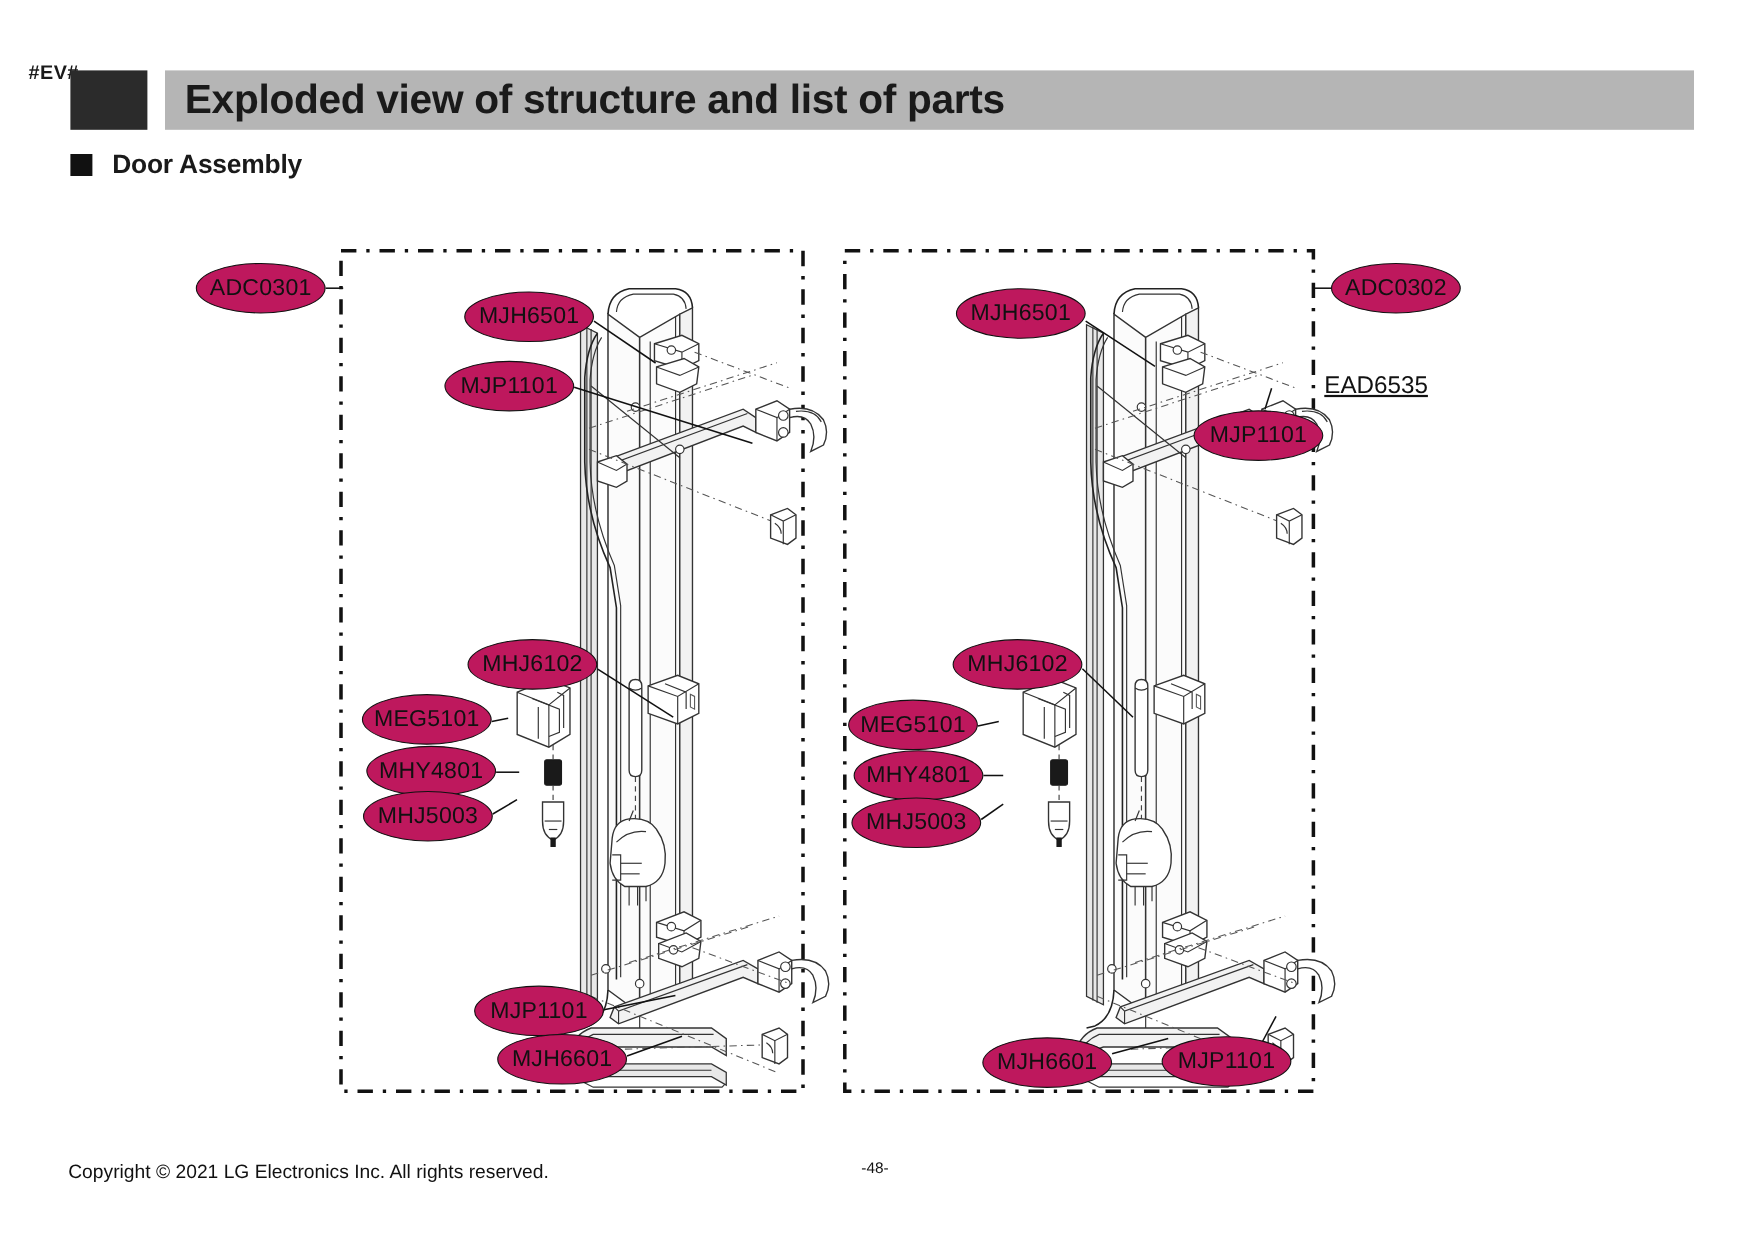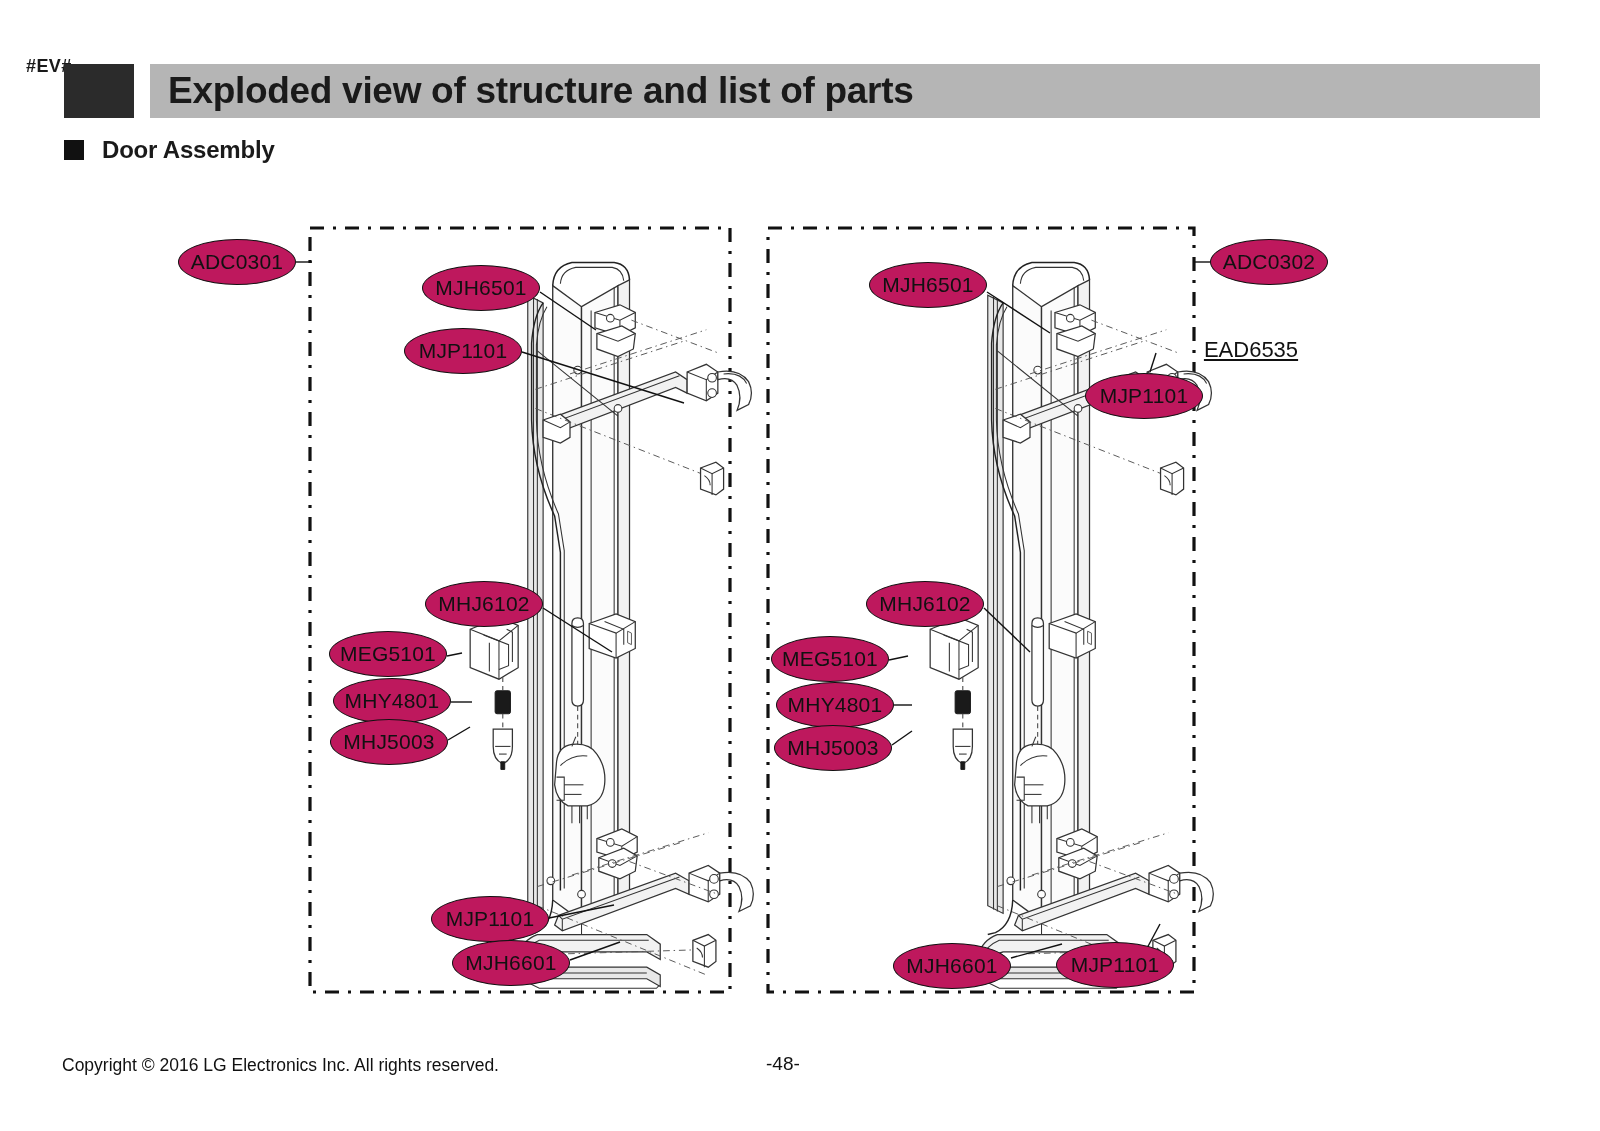--- a/index.html
+++ b/index.html
@@ -90,22 +90,22 @@
     z-index: 5;
   }
 
   
   .footer {
     position: absolute; left: 62px; top: 1053px;
     font-size: 17.5px; line-height: 25px;
     color: #111;
   }
   .page-number {
-    position: absolute; left: 766px; top: 1053px;
-    font-size: 19px;
+    position: absolute; left: 783px; top: 1053px;
+    font-size: 14px;
     color: #111;
   }
 </style>
 </head>
 <body>
 
 <div class="ev-marker">#EV#</div>
 
 <div class="title-row">
   <div class="title-square"></div>
@@ -343,15 +343,15 @@
     <div class="callout w" style="left: 925px; top: 604px;">MHJ6102</div>
     <div class="callout w" style="left: 830px; top: 659px;">MEG5101</div>
     <div class="callout w" style="left: 835px; top: 705px;">MHY4801</div>
     <div class="callout w" style="left: 833px; top: 748px;">MHJ5003</div>
     <div class="callout w" style="left: 952px; top: 966px;">MJH6601</div>
     <div class="callout w" style="left: 1115px; top: 965px;">MJP1101</div>
     <div class="plain-label" style="left: 1251px; top: 350px; text-decoration: underline;">EAD6535</div>
   </div>
 
 <div class="footer">
-  <div>Copyright © 2016 LG Electronics Inc. All rights reserved.</div>
+  <div>Copyright © 2021 LG Electronics Inc. All rights reserved.</div>
 </div>
 <div class="page-number">-48-</div>
 
 </body></html>

